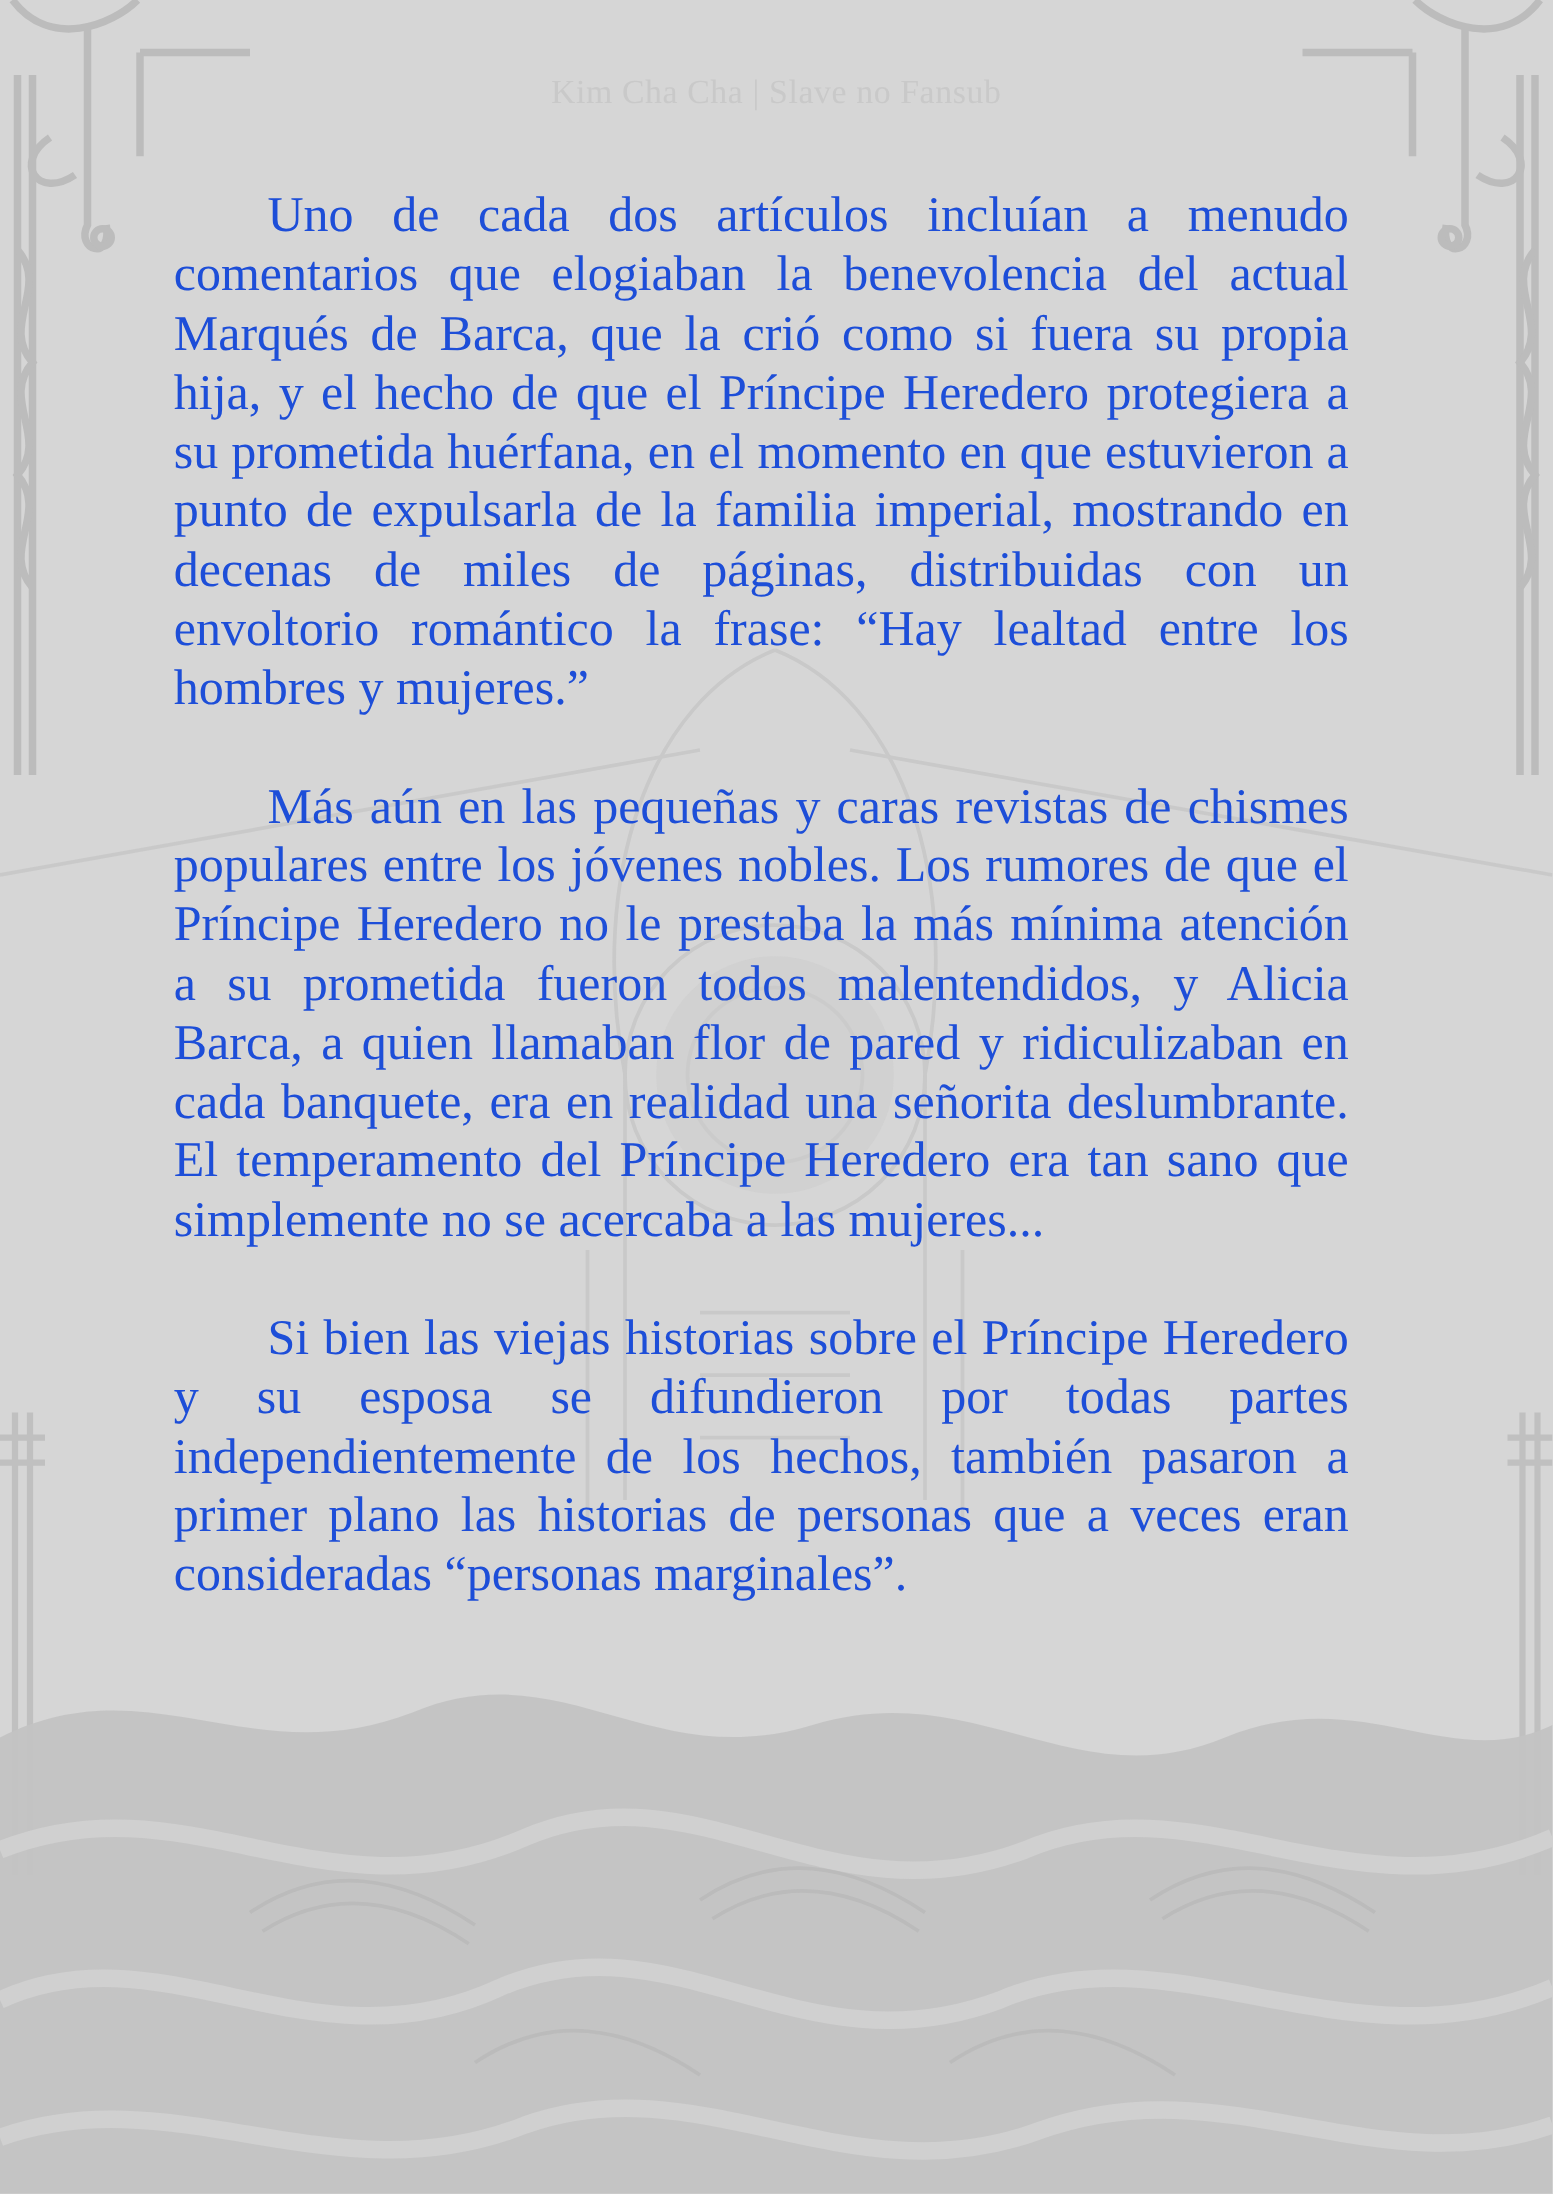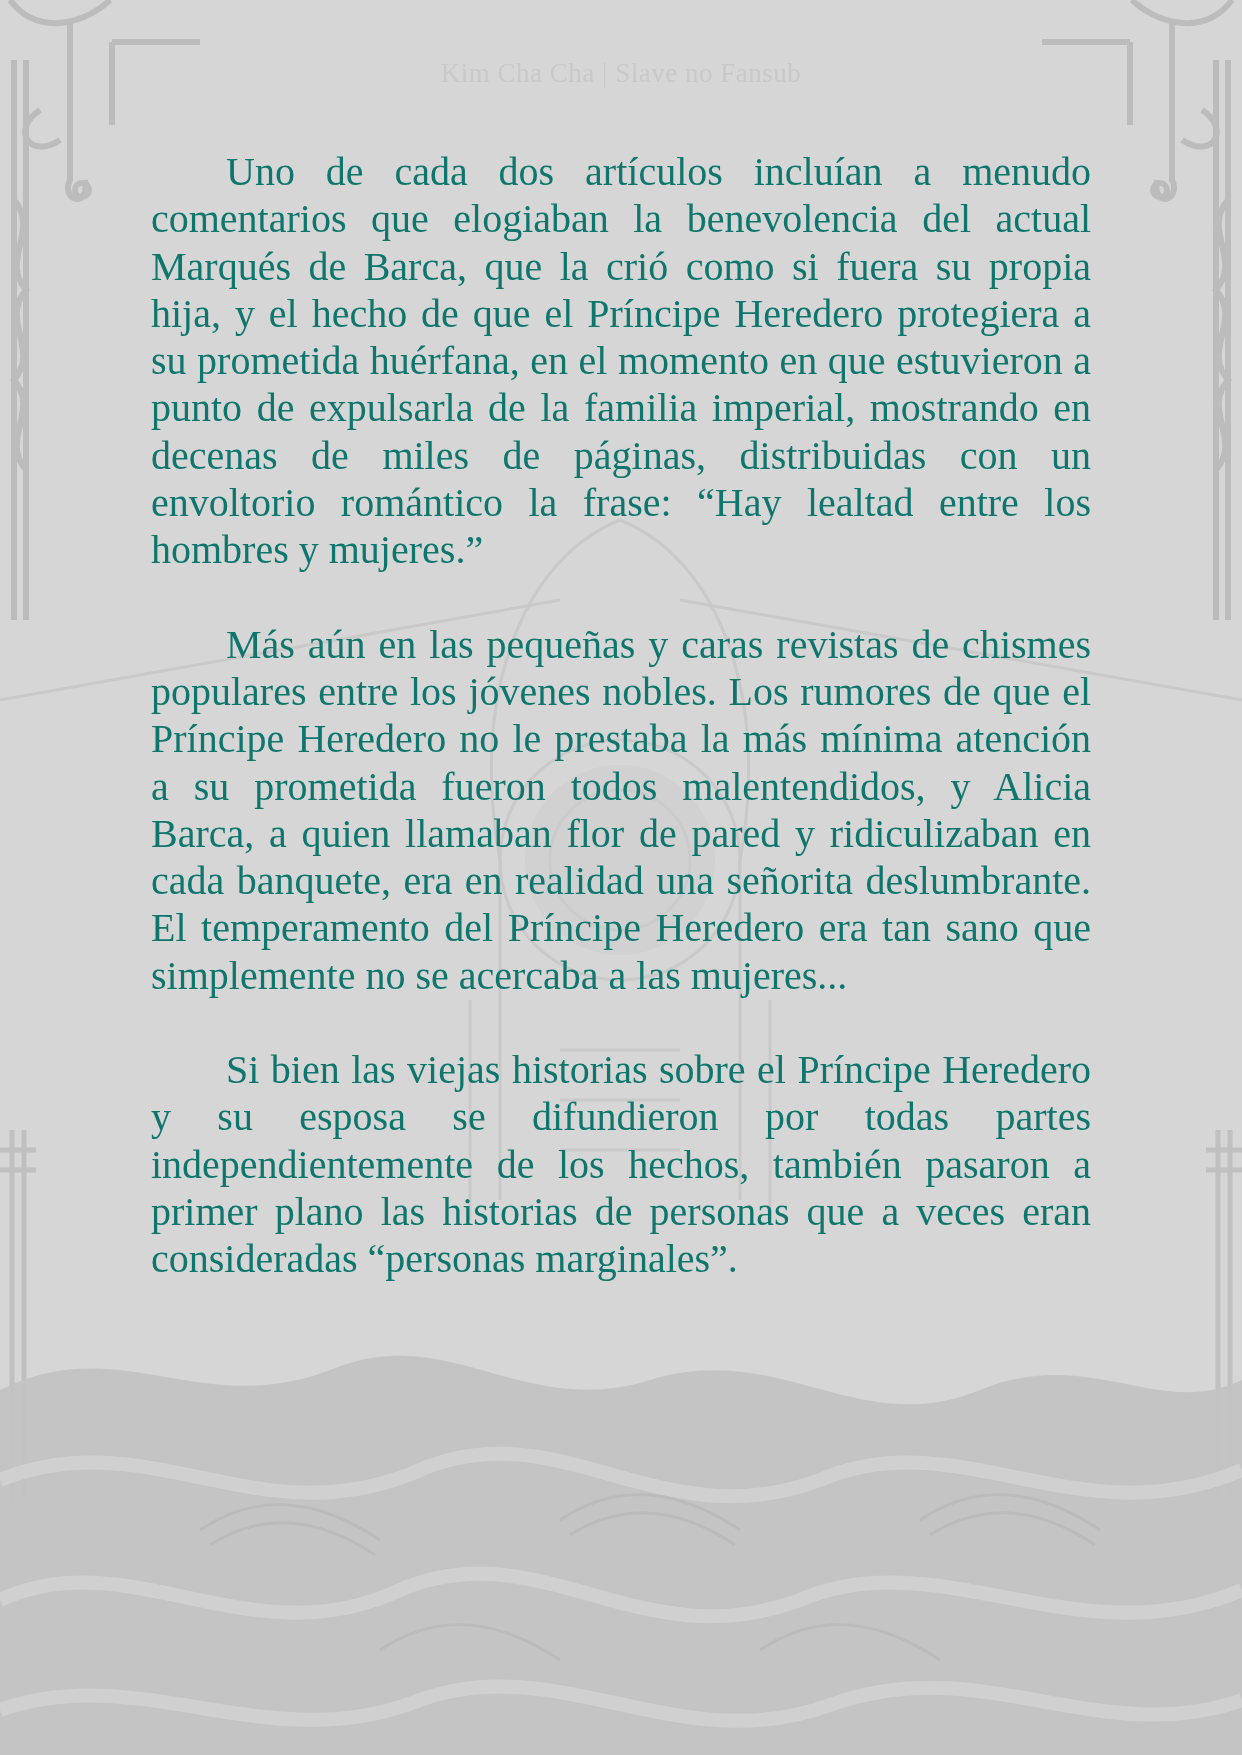--- a/index.html
+++ b/index.html
@@ -25,24 +25,24 @@
       left: 0;
       width: 1242px;
       text-align: center;
       font-family: "Liberation Serif", serif;
       font-size: 27px;
       color: #c9c9c9;
       letter-spacing: 0.5px;
     }
     .content {
       position: absolute;
-      left: 151px;
+      left: 139px;
       top: 148px;
       width: 940px;
-      color: #0f766e;
+      color: #1d4ed8;
       font-family: "Liberation Serif", "DejaVu Serif", serif;
       font-size: 40px;
       line-height: 47.3px;
     }
     .paragraph {
       margin: 0 0 47px 0;
       text-align: justify;
       text-align-last: left;
       text-indent: 75px;
       hyphens: none;

